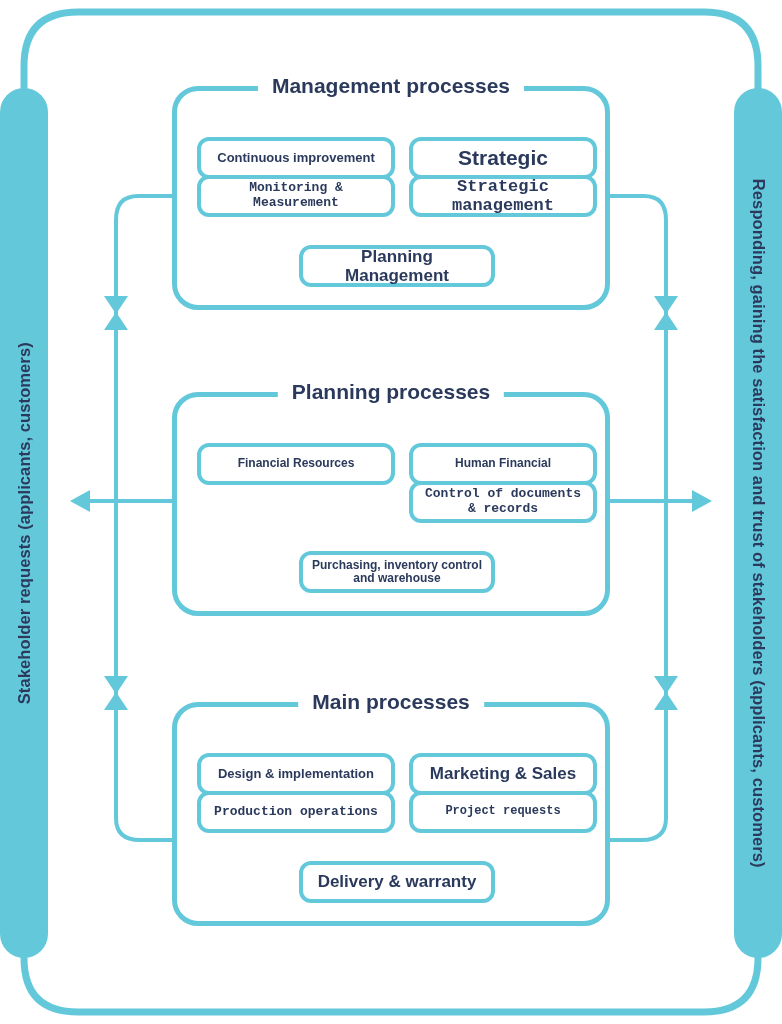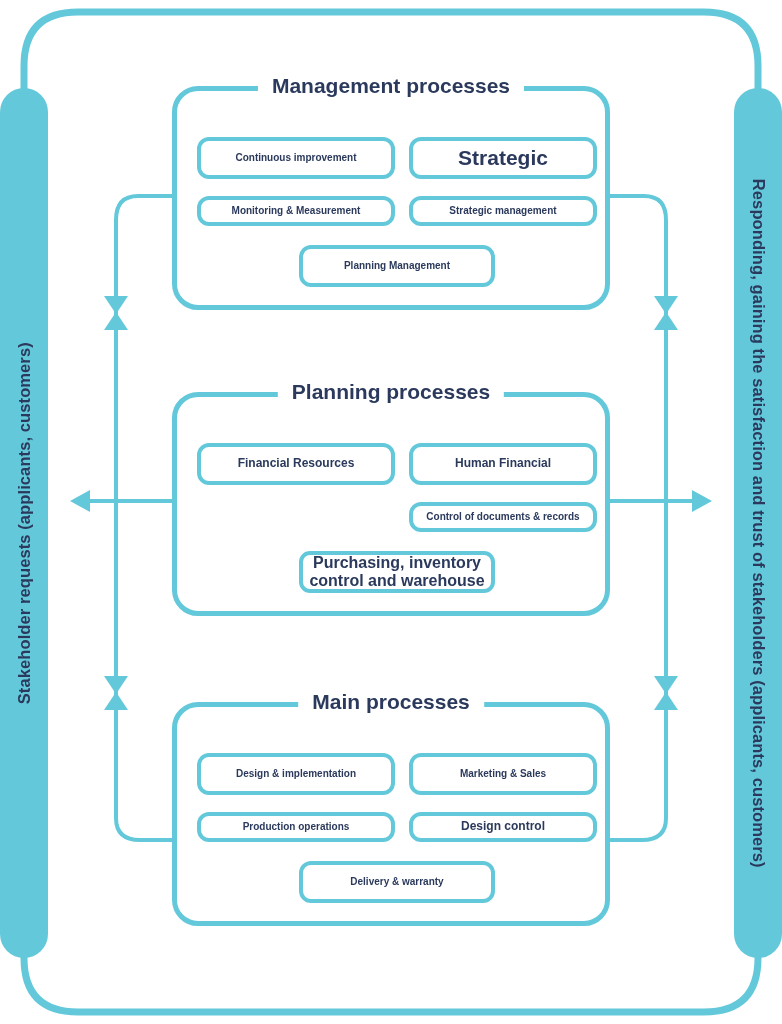--- a/index.html
+++ b/index.html
@@ -88,28 +88,28 @@
     text-align: center;
     color: #2b3a5c;
     font-weight: bold;
     line-height: 1.12;
     background: #ffffff;
     padding: 0 5px;
   }
   .col-left  { left: 20px;  width: 198px; }
   .col-right { left: 232px; width: 188px; }
   .row-1 { top: 46px;  height: 42px; }
-  .row-2 { top: 105px; height: 30px; }
+  .row-2 { top: 84px; height: 42px; font-family: Liberation Mono, monospace; }
   .row-3 { top: 154px; height: 42px; left: 122px; width: 196px; }
 
-  .fs-sm  { font-size: 10px; }
-  .fs-md  { font-size: 10px; }
+  .fs-sm  { font-size: 13px; }
+  .fs-md  { font-size: 17px; }
   .fs-lg  { font-size: 12px; }
   .fs-xl  { font-size: 21px; }
-  .fs-xs  { font-size: 16px; border-radius: 11px; }
+  .fs-xs  { font-size: 12px; }
 </style>
 </head>
 <body>
 
 <div id="stage">
 
   <svg id="wires" viewBox="0 0 782 1024" xmlns="http://www.w3.org/2000/svg">
 
     <path d="M 24 530 L 24 66 Q 24 12 78 12 L 704 12 Q 758 12 758 66 L 758 958
              Q 758 1012 704 1012 L 78 1012 Q 24 1012 24 958 Z" fill="none" stroke="#63c9da" stroke-width="7"></path>
@@ -182,18 +182,18 @@
 
   <div id="group-main" class="group">
     <div class="group-title">Main processes</div>
 
     <div class="pbox col-left row-1 fs-sm">Design &amp; implementation</div>
 
     <div class="pbox col-right row-1 fs-md">Marketing &amp; Sales</div>
 
     <div class="pbox col-left row-2 fs-sm">Production operations</div>
 
-    <div class="pbox col-right row-2 fs-lg">Design control</div>
+    <div class="pbox col-right row-2 fs-lg">Project requests</div>
 
     <div class="pbox row-3 fs-md">Delivery &amp; warranty</div>
   </div>
 
 </div>
 
 </body></html>

